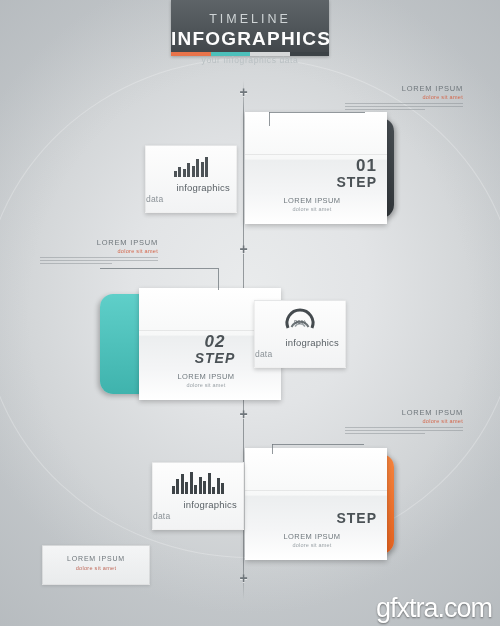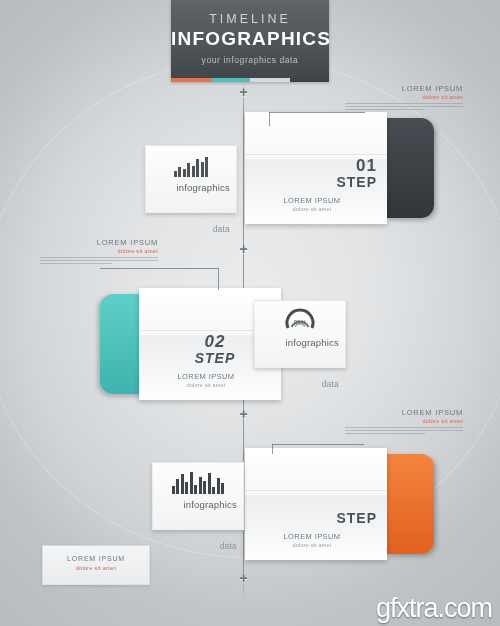--- a/index.html
+++ b/index.html
@@ -25,21 +25,21 @@
   
   .bg-circle{
     position:absolute;left:-18px;top:58px;width:536px;height:500px;
     border-radius:50%;
     box-shadow:inset 0 0 0 1px rgba(255,255,255,0.45);
     opacity:.55;
   }
 
   
   .header{
-    position:absolute;left:171px;top:0;width:158px;height:82px;
+    position:absolute;left:171px;top:0;width:158px;height:56px;
     background:linear-gradient(180deg,#5e6468 0%,#4e5458 55%,#3f4448 100%);
     text-align:center;color:#e9eced;
     box-shadow:0 1px 3px rgba(0,0,0,.25);
   }
   .hdr-accents{position:absolute;left:0;right:0;bottom:0;height:4px;display:flex;}
   .hdr-accents i{flex:1;height:4px;display:block;}
   .h-timeline{font-size:12.5px;letter-spacing:3px;margin-top:12px;color:#cfd4d6;}
   .h-title{font-size:19px;letter-spacing:1.2px;font-weight:bold;margin-top:2px;color:#fdfdfd;}
   .h-sub{font-size:8.5px;letter-spacing:.6px;margin-top:5px;color:#b9c0c3;}
 
@@ -48,21 +48,21 @@
     position:absolute;left:243px;top:80px;width:1px;height:520px;
     background:linear-gradient(180deg,rgba(120,126,130,.0),rgba(120,126,130,.75) 6%,rgba(120,126,130,.75) 94%,rgba(120,126,130,0));
   }
   .plus{
     position:absolute;width:13px;height:13px;left:237px;color:#6f767b;
     font-size:14px;line-height:13px;text-align:center;font-weight:bold;
     text-shadow:0 1px 0 rgba(255,255,255,.6);
   }
 
   
-  .step{position:absolute;width:148px;height:112px;padding-left:40px;}
+  .step{position:absolute;width:148px;height:112px;}
   .step .shadowcol{
     position:absolute;right:-1px;top:6px;width:48px;height:100px;border-radius:0 13px 13px 0;
   }
   .step .panel{
     position:absolute;left:0;top:0;width:142px;height:112px;
     background:linear-gradient(180deg,#ffffff 0%,#f7f8f8 42%,#eceeef 43%,#f4f5f6 72%,#ffffff 100%);
     box-shadow:0 2px 5px rgba(0,0,0,.22);
   }
   .step .panel:after{
     content:"";position:absolute;left:0;right:0;top:42px;height:1px;background:rgba(0,0,0,.07);
@@ -92,22 +92,22 @@
     background:linear-gradient(180deg,#fdfdfd 0%,#f2f3f4 100%);
     box-shadow:0 2px 4px rgba(0,0,0,.18);
     border:1px solid rgba(0,0,0,.05);
   }
   .infocard .ic-icon{position:absolute;left:0;right:0;top:5px;height:26px;display:flex;align-items:flex-end;justify-content:center;}
   .infocard .ic-t1{
     position:absolute;left:0;right:6px;top:36px;text-align:right;
     font-size:9.5px;color:#5a6166;letter-spacing:.2px;
   }
   .infocard .ic-t2{
-    position:absolute;left:0;right:6px;top:48px;text-align:right;
-    font-size:8.5px;color:#8b9297;letter-spacing:.2px;margin-top:30px;
+    position:absolute;left:0;right:6px;top:48px;
+    font-size:8.5px;color:#8b9297;letter-spacing:.2px;
   }
 
   
   .callout{position:absolute;}
   .callout .c-title{font-size:7.5px;letter-spacing:.8px;color:#6e767b;text-align:right;}
   .callout .c-sub{font-size:5.5px;letter-spacing:.3px;text-align:right;margin-top:1px;}
   .callout .c-lines{margin-top:3px;}
   .callout .c-lines i{display:block;height:1px;background:rgba(130,137,142,.45);margin-bottom:2px;}
 
   .leader{position:absolute;border-top:1px solid rgba(110,118,123,.75);}

